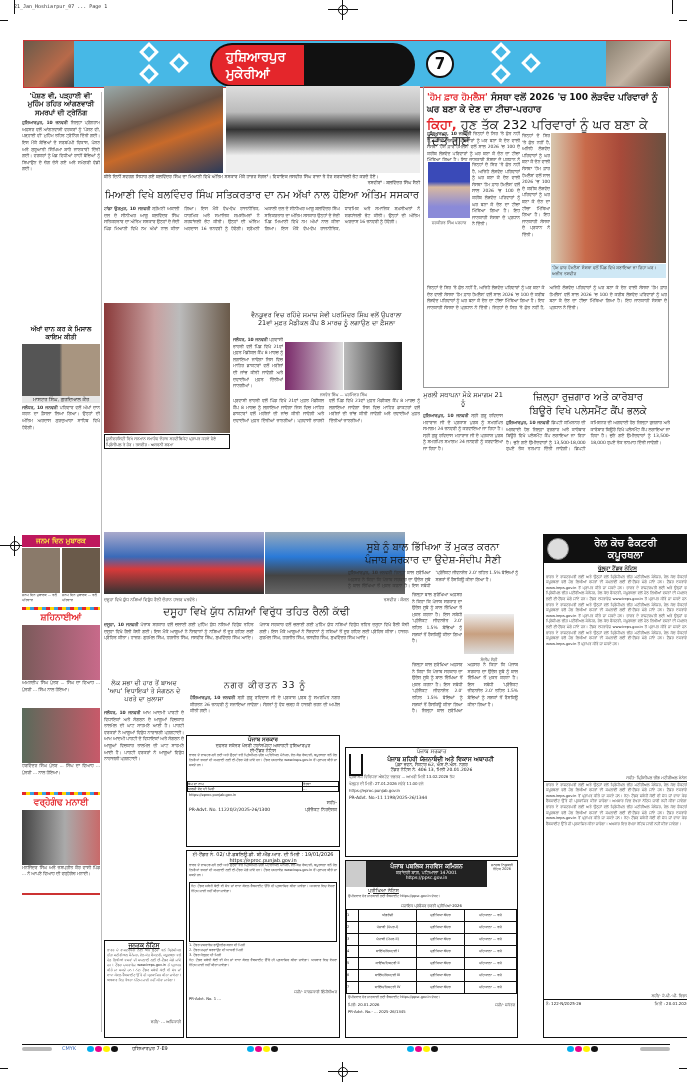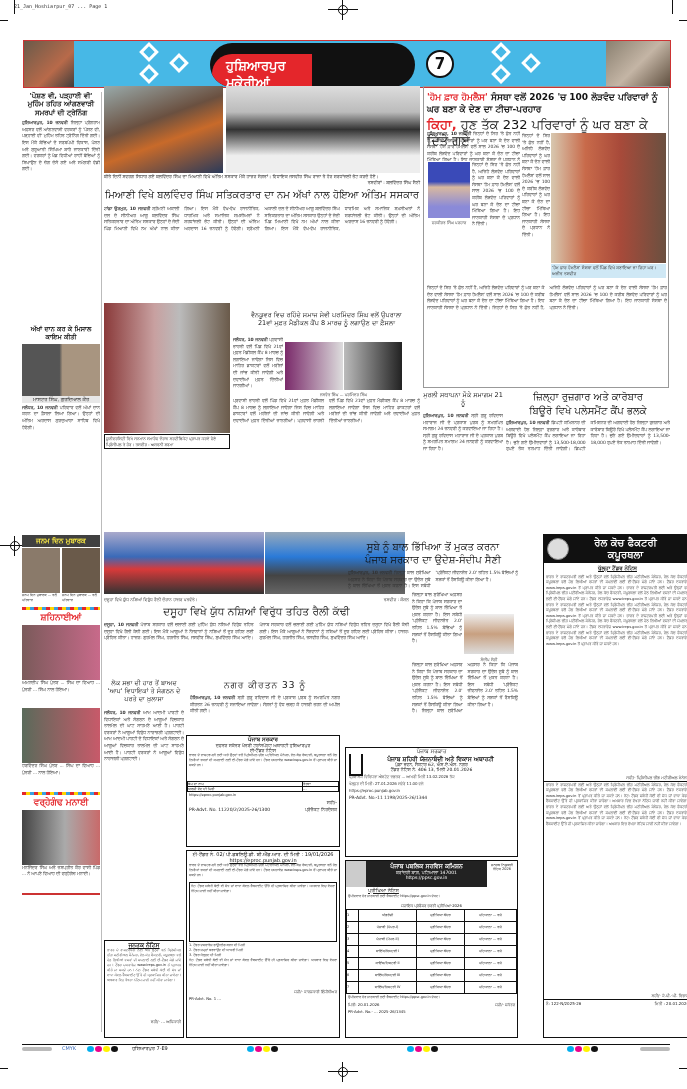--- a/index.html
+++ b/index.html
@@ -9,34 +9,34 @@
 .reg{width:30px;height:20px}
 .reg:before{content:"";position:absolute;left:14px;top:0;width:1px;height:20px;background:#111}
 .reg:after{content:"";position:absolute;left:0;top:9px;width:30px;height:1px;background:#111}
 .reg span{position:absolute;left:10px;top:5px;width:10px;height:10px;border:1px solid #111;border-radius:50%}
 
 .mast{top:40px;left:23px;width:648px;height:48px;border:1px solid #c33;background:#47b8e6;overflow:hidden}
 .mast .pic{top:0;width:50px;height:48px;background:linear-gradient(135deg,#6a5a4a,#b86a4a 60%,#3a3a3a)}
 .mast .pic.r{right:0;width:64px;background:linear-gradient(135deg,#8a8070,#c4b5a5 50%,#5a4a3a)}
 .mast .dia{top:4px;width:14px;height:14px;border:3px solid #fff;transform:rotate(45deg)}
 .mast .pill{top:2px;left:186px;width:205px;height:44px;border-radius:22px;overflow:hidden;background:#111}
-.mast .red{top:11px;left:2px;width:100px;height:40px;background:#e4262b;border-radius:20px 0 0 20px;color:#fff;font-size:13px;font-weight:bold;line-height:17px;padding:3px 0 8px 14px}
+.mast .red{top:2px;left:2px;width:92px;height:40px;background:#e4262b;border-radius:20px 0 0 20px;color:#fff;font-size:13px;font-weight:bold;line-height:17px;padding:3px 0 8px 14px}
 .mast .yel{top:2px;left:114px;width:89px;height:40px;background:#ffd400;border-radius:0 20px 20px 0}
 .mast .small{font-size:6px;color:#c00;padding:2px 0 0 4px}
 .mast .big{font-size:18px;color:#e4262b;font-weight:bold;padding-left:10px;line-height:18px}
 .mast .date{font-size:6px;color:#222;padding-left:6px}
 .mast .num{top:9px;left:402px;width:28px;height:28px;border-radius:50%;background:#fff;border:2px solid #111;text-align:center;font-weight:bold;font-size:15px;line-height:24px}
 .col{position:absolute}
 .hl{font-weight:bold;text-align:center;color:#111;line-height:1.2}
 .txt{font-size:4.5px;line-height:6.6px;color:#333;text-align:justify;letter-spacing:-.1px}
 .photo{position:absolute;background:#777}
 .cap{font-size:5px;line-height:7px;color:#222}
 .box{position:absolute;border:1px solid #111}
 .rule{position:absolute;background:#111}
-.green{background:#404040;color:#ffee44}
+.green{background:#be185d;color:#ffee44}
 .dash{height:3px;background:repeating-linear-gradient(90deg,#e4262b 0 4px,#ffd400 4px 8px,#3aa0e0 8px 12px)}
 .shade{background:#e8e8e8}
 </style>
 </head>
 <body>
 
 <div class="abs slug">21_Jan_Hoshiarpur_07 ... Page 1</div>
 <div class="abs reg" style="left:328px;top:0">
     <span></span>
   </div>

